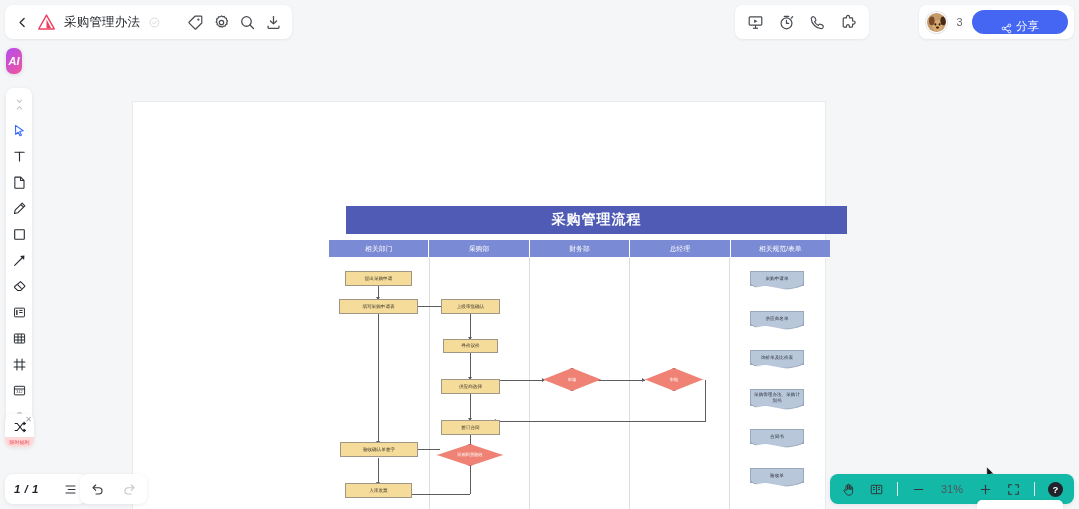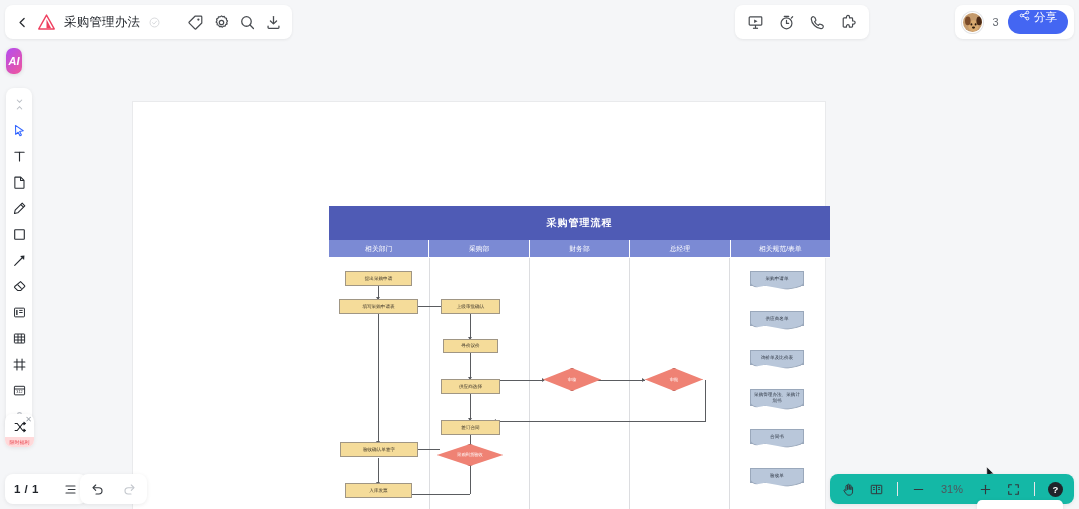--- a/index.html
+++ b/index.html
@@ -23,21 +23,21 @@
   .tb-right-grp { position:absolute; top:5px; height:34px; background:#fff;
     border-radius:8px; display:flex; align-items:center; gap:14px; padding:0 12px;
     box-shadow:0 1px 3px rgba(0,0,0,.07); }
   #grp-tools { right:210px; }
   #grp-share { right:5px; gap:7px; padding:0 6px 0 7px; }
 
   .avatar { width:21px; height:21px; border-radius:50%; overflow:hidden;
     border:1.5px solid #fff; box-shadow:0 0 0 1px #e3e5e8; flex:none; }
   .collab-count { font-size:11px; color:#656a72; min-width:11px; text-align:center; }
   .share-btn { height:24px; background:#4466f2; color:#fff; border:none; border-radius:13px;
-    font-size:11.5px; padding:0 11px; display:flex; align-items:flex-start; gap:4px;
+    font-size:11.5px; padding:0 29px; display:flex; align-items:flex-end; gap:4px;
     cursor:pointer; font-family:inherit; }
   .share-btn svg { width:11px; height:11px; }
 
   
   .ai-btn { position:absolute; left:6px; top:48px; width:16px; height:26px;
     border-radius:7px; background:linear-gradient(135deg,#b44cf0 0%,#f0569b 100%);
     display:flex; align-items:center; justify-content:center; cursor:pointer;
     box-shadow:0 1px 4px rgba(0,0,0,.13); }
   .ai-btn span { color:#fff; font-size:11px; font-weight:bold; font-style:italic; }
 
@@ -61,22 +61,22 @@
     align-items:center; justify-content:center; overflow:hidden; }
 
   
   .canvas { position:absolute; left:38px; top:45px; right:0; bottom:0;
     background:#f5f6f8; overflow:hidden; }
   .page { position:absolute; left:95px; top:57px; width:692px; height:418px;
     background:#fff; box-shadow:0 0 0 1px #e9eaec; }
 
   
   .chart { position:absolute; left:196px; top:104px; width:501px; height:320px; }
-  .chart-title { position:absolute; left:0; top:0; width:501px; height:34px;
-    background:#4f5bb5; color:#fff; font-size:10px; font-weight:bold;
+  .chart-title { position:absolute; left:17px; top:0; width:501px; height:28px;
+    background:#4f5bb5; color:#fff; font-size:14px; font-weight:bold;
     display:flex; align-items:center; justify-content:center; letter-spacing:1px; }
   .lane-head { position:absolute; left:0; top:34px; width:501px; height:18px;
     background:#7b8ad4; display:flex; border-bottom:1px solid #fff; }
   .lane-head div { flex:1; color:#fff; font-size:6.8px; display:flex;
     align-items:center; justify-content:center; border-right:1px solid #ffffff; }
   .lane-head div:last-child { border-right:none; }
   .lanes { position:absolute; left:0; top:52px; width:501px; height:268px; }
   .lane-div { position:absolute; top:0; width:1px; height:268px; background:#dcdde0; }
 
   .node { position:absolute; font-size:4.6px; color:#3a3227; line-height:1.3;
@@ -99,21 +99,21 @@
     border-top:3.4px solid #5a5c60; }
   .arw-r { border-top:2.2px solid transparent; border-bottom:2.2px solid transparent;
     border-left:3.4px solid #5a5c60; }
   .arw-l { border-top:2.2px solid transparent; border-bottom:2.2px solid transparent;
     border-right:3.4px solid #5a5c60; }
 
   
   .bl-grp { position:absolute; bottom:5px; height:30px; background:#fff;
     border-radius:8px; display:flex; align-items:center;
     box-shadow:0 1px 4px rgba(0,0,0,.08); }
-  #bl-pages { left:5px; padding:0 9px; gap:24px; }
+  #bl-pages { left:5px; padding:0 9px; gap:24px;font-style:italic; }
   .pg-ind { font-size:11.5px; color:#1f2329; font-weight:bold; letter-spacing:.5px; }
   #bl-undo { left:80px; padding:0 10px; gap:17px; }
   .bb-icon { width:15px; height:15px; color:#33373d; cursor:pointer; }
   .bb-icon.dis { color:#c3c7cd; }
 
   .br-grp { position:absolute; right:5px; bottom:5px; height:30px; background:#14b8a6;
     border-radius:8px; display:flex; align-items:center; padding:0 11px; gap:13px;
     box-shadow:0 1px 4px rgba(0,0,0,.08); }
   .vsep { width:1px; height:14px; background:#e5e6e9; }
   .zoom-val { font-size:11px; color:#50555c; min-width:26px; text-align:center; }

